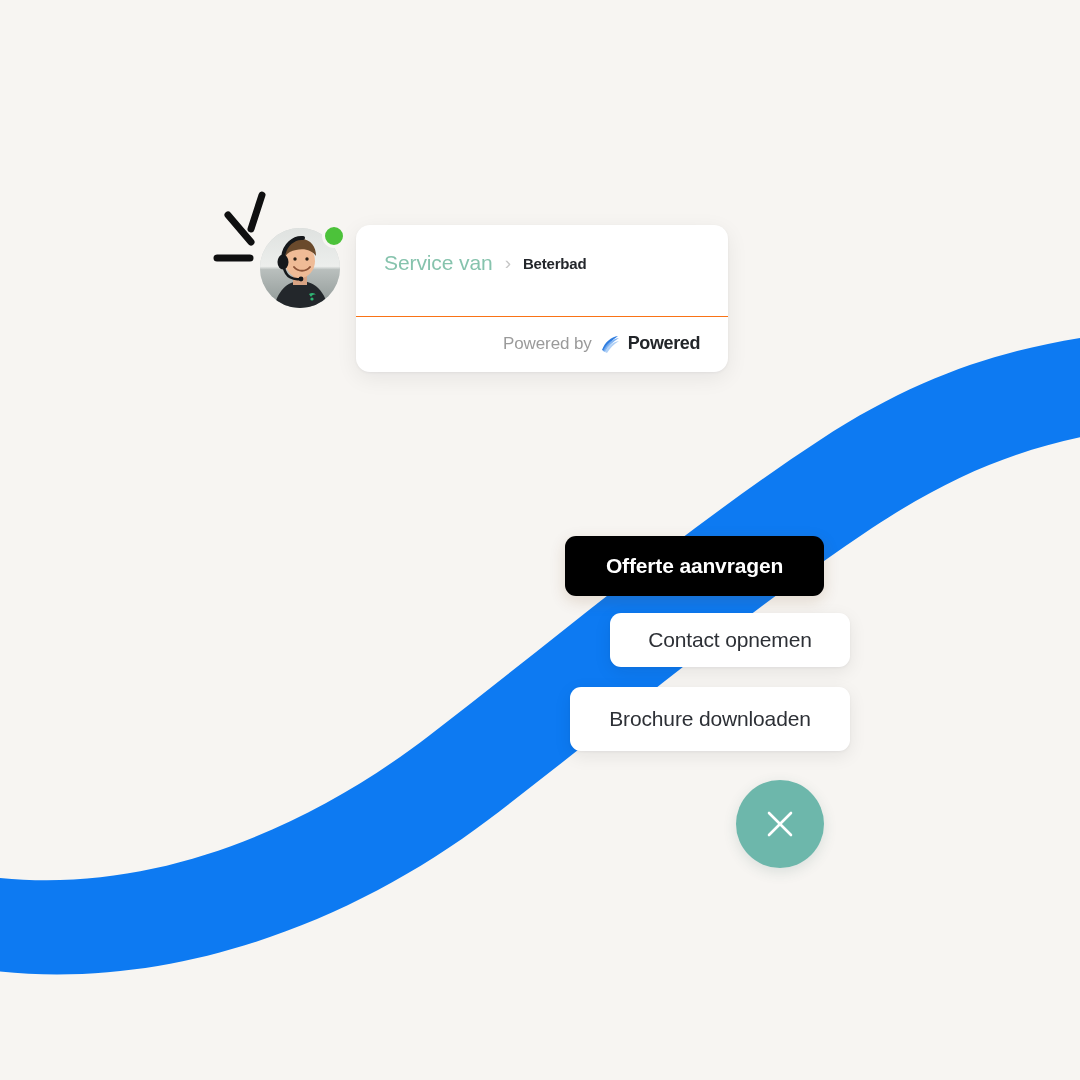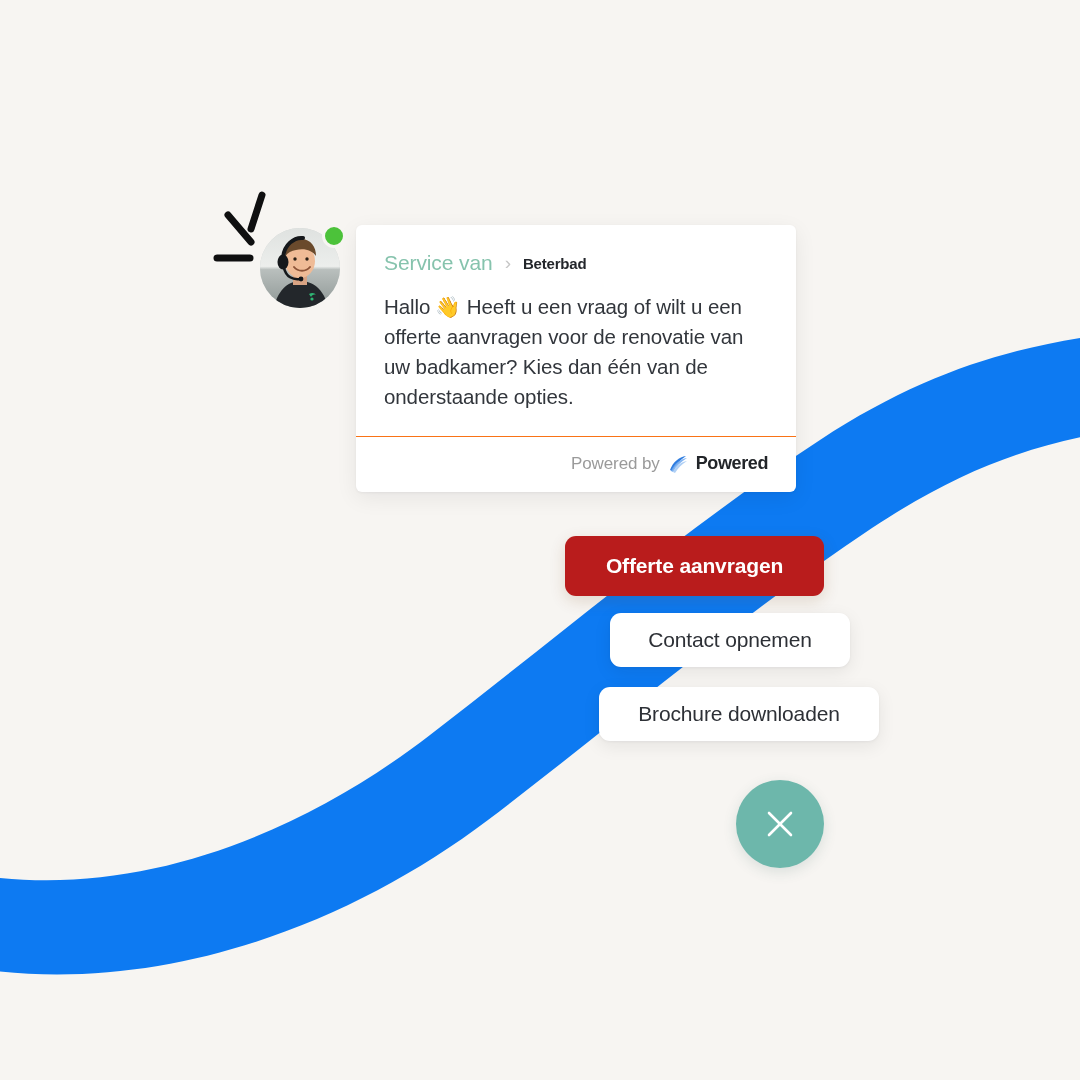--- a/index.html
+++ b/index.html
@@ -79,23 +79,23 @@
     background: #4cc23a;
     border: 3px solid #f7f5f2;
     z-index: 6;
   }
 
   
   .chat-card {
     position: absolute;
     left: 356px;
     top: 225px;
-    width: 440px;
+    width: 372px;
     background: #ffffff;
-    border-radius: 6px;
+    border-radius: 14px;
     box-shadow: 0 6px 22px rgba(20, 20, 30, 0.07),
                 0 1px 3px rgba(20, 20, 30, 0.05);
     z-index: 5;
     overflow: hidden;
   }
   .card-body {
     padding: 26px 28px 24px 28px;
   }
   .card-header {
     display: flex;
@@ -162,43 +162,43 @@
     cursor: pointer;
     border: none;
     font-family: "Liberation Sans", sans-serif;
     white-space: nowrap;
   }
   .opt-primary {
     left: 565px;
     top: 536px;
     width: 259px;
     height: 60px;
-    background: #b91c1c;
+    background: #000000;
     color: #ffffff;
     font-weight: bold;
     box-shadow: 0 5px 16px rgba(110, 60, 15, 0.16);
   }
   .opt-secondary {
     background: #ffffff;
     color: #2d3036;
     box-shadow: 0 5px 18px rgba(20, 20, 30, 0.08),
                 0 1px 3px rgba(20, 20, 30, 0.05);
     margin-left: 28px;
   }
   .opt-contact {
     left: 582px;
     top: 613px;
     width: 240px;
     height: 54px;
   }
   .opt-brochure {
-    left: 571px;
+    left: 542px;
     top: 687px;
     width: 280px;
-    height: 54px;
+    height: 64px;
   }
 
   
   .close-fab {
     position: absolute;
     left: 736px;
     top: 780px;
     width: 88px;
     height: 88px;
     border-radius: 50%;
@@ -279,21 +279,20 @@
 
   <div class="chat-card">
     <div class="card-body">
 
       <div class="card-header">
         <span class="service-label">Service van</span>
         <span class="chev">›</span>
         <span class="brand-name">Beterbad</span>
       </div>
 
-      <p class="card-message">Hallo 👋 Heeft u een vraag of wilt u een offerte aanvragen voor de renovatie van uw badkamer? Kies dan één van de onderstaande opties.</p>
     </div>
 
     <div class="card-footer">
       <span class="powered-text">Powered by</span>
       <svg class="leadbot-mark" width="22" height="20" viewBox="0 0 22 20" aria-hidden="true">
         <path d="M3 16 C6 8, 12 3, 19 2 C13 6, 8 11, 5 17 Z" fill="#2f7de0"></path>
         <path d="M4 17 C7 10, 13 5, 20 4 C14 8, 9 12, 6 18 Z" fill="#6fa8ef" opacity="0.85"></path>
         <path d="M6 18 C9 12, 14 8, 20 7 C15 10, 11 14, 8 19 Z" fill="#9cc4f3" opacity="0.8"></path>
       </svg>
       <span class="leadbot-name">Powered</span>

